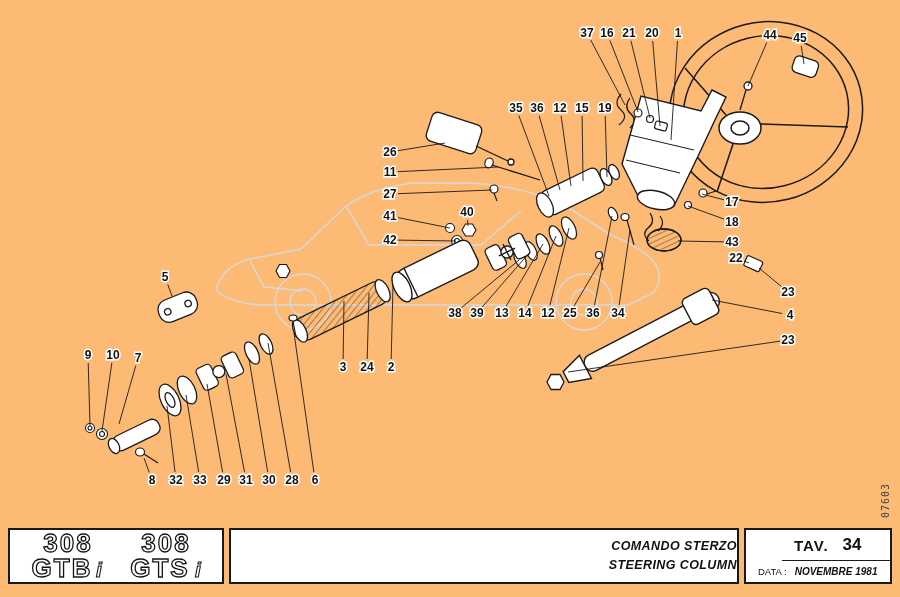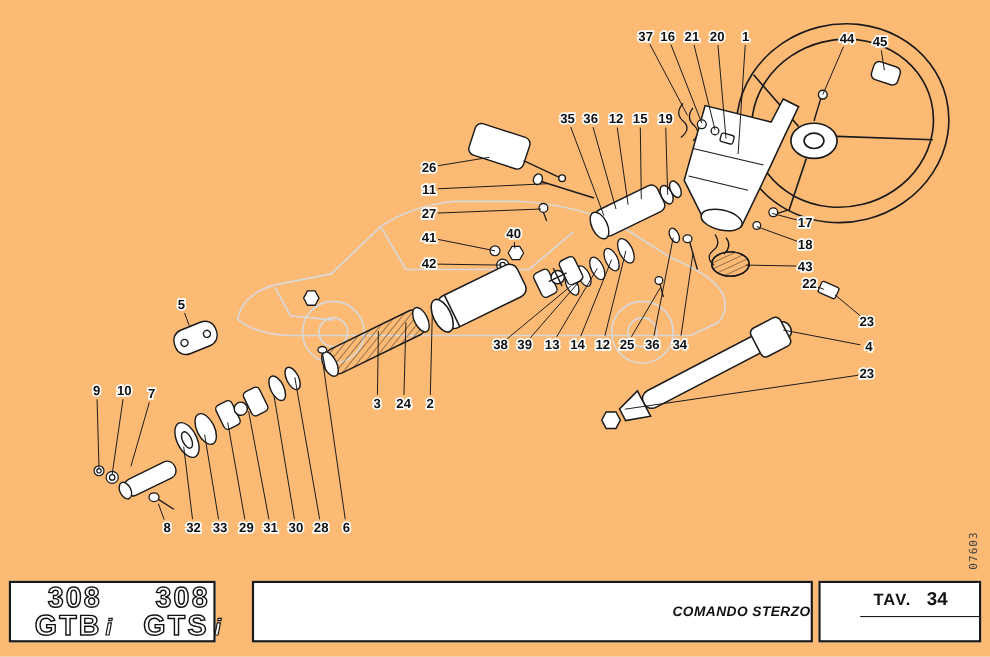--- a/index.html
+++ b/index.html
@@ -9,21 +9,21 @@
 
   
   #diagram-svg{position:absolute;left:0;top:0;}
   #callouts line{stroke:#1a1a1a;stroke-width:0.9;}
   #callouts text{font-size:12px;font-weight:bold;fill:#111;text-anchor:middle;
                  paint-order:stroke;stroke:#ffffff;stroke-width:3px;}
 
   
   .footer-box{position:absolute;top:528px;height:56px;border:2px solid #1a1a1a;
               background:#fff;box-sizing:border-box;}
-  #logos-box{left:8px;width:188px;}
+  #logos-box{left:8px;width:216px;}
   #title-box{left:229px;width:510px;display:flex;flex-direction:column;
              justify-content:center;padding-left:46px;}
   .title-line{font-style:italic;font-weight:bold;font-size:12.5px;
               letter-spacing:0.4px;line-height:1.5;text-align:right;}
   #tav-box{left:744px;width:148px;}
   .tav-row{height:31px;display:flex;align-items:center;padding-left:12px;gap:14px;
            border-bottom:1.5px solid #1a1a1a;box-sizing:border-box;margin-left:36px;}
   .tav-label{font-size:15px;font-weight:bold;letter-spacing:1px;}
   .tav-number{font-size:17px;font-weight:bold;}
   .data-row{height:21px;display:flex;align-items:center;padding-left:12px;gap:8px;
@@ -355,24 +355,29 @@
       <g>
         <text class="logo-num" x="156" y="22">308</text>
         <text class="logo-model" x="150" y="47">GTS</text>
         <text class="logo-i" x="185" y="47">i</text>
       </g>
     </svg>
   </div>
 
   <div class="footer-box" id="title-box">
     <div class="title-line">COMANDO STERZO</div>
+    <div class="title-line">STEERING COLUMN</div>
   </div>
 
   <div class="footer-box" id="tav-box">
     <div class="tav-row">
       <span class="tav-label">TAV.</span>
       <span class="tav-number">34</span>
     </div>
+    <div class="data-row">
+      <span class="date-label">DATA :</span>
+      <span class="date-value">NOVEMBRE 1981</span>
+    </div>
   </div>
 
   <div class="side-code">07603</div>
 
 </div>
 
 </body></html>

